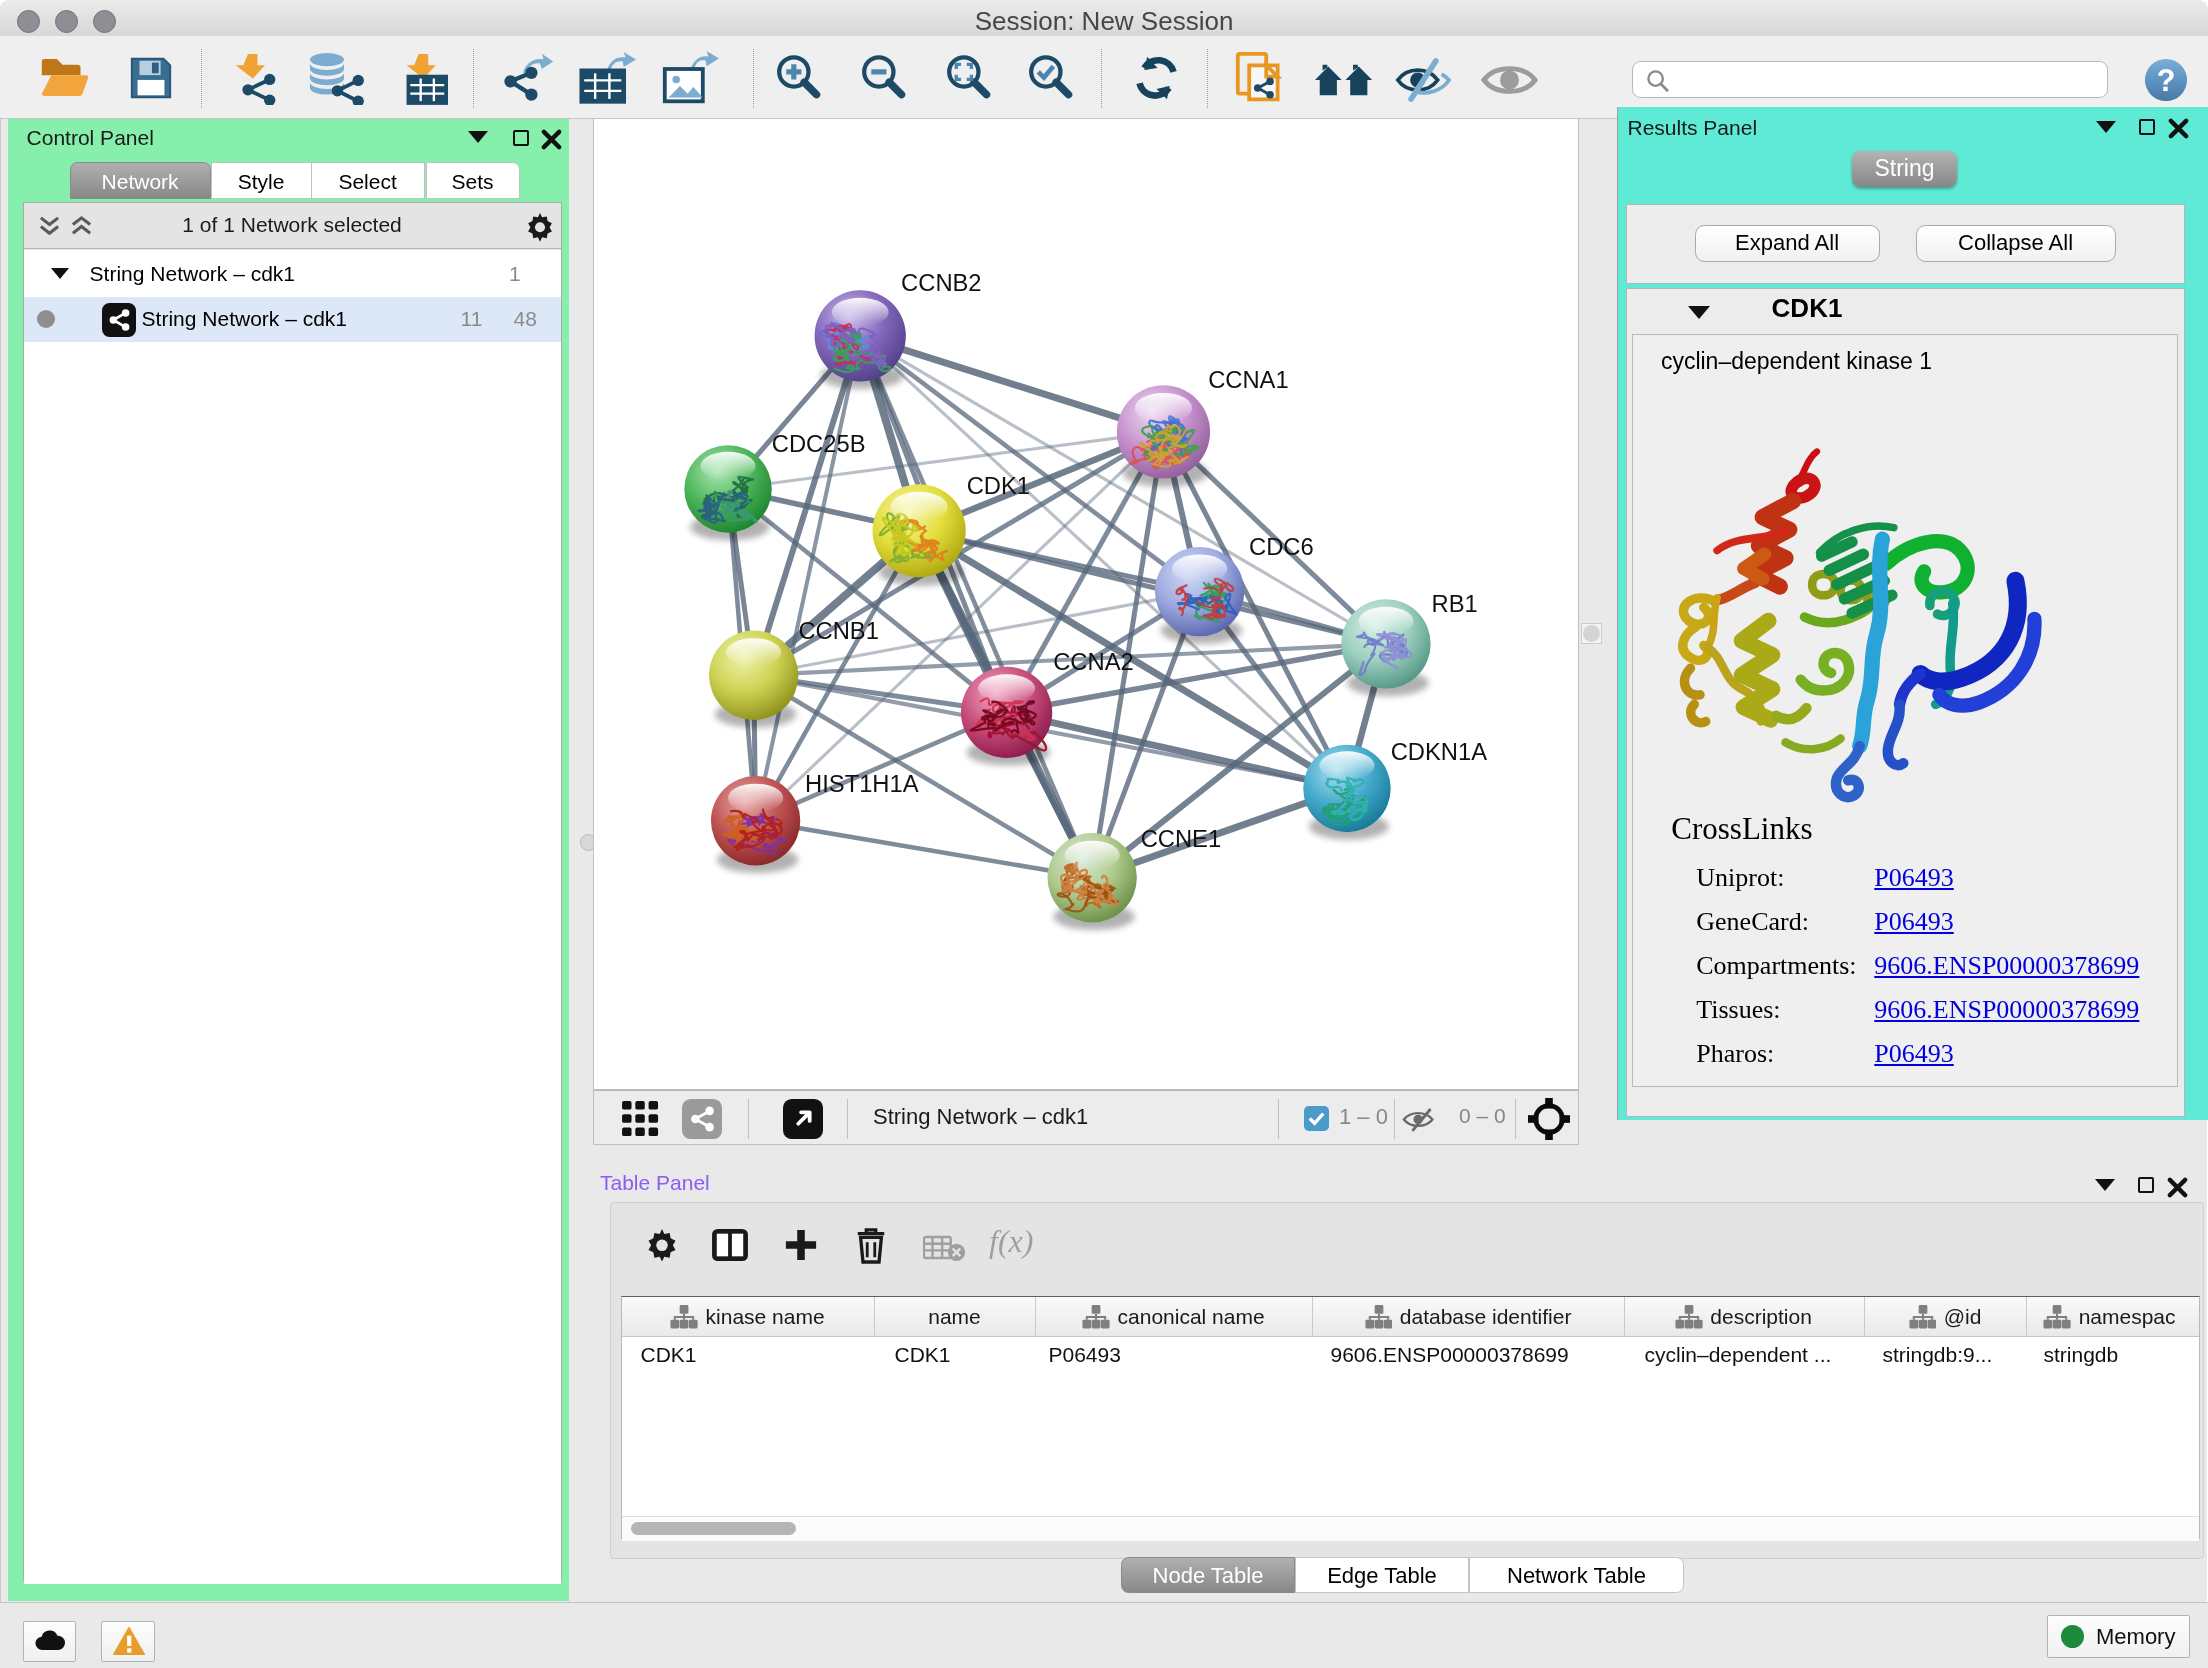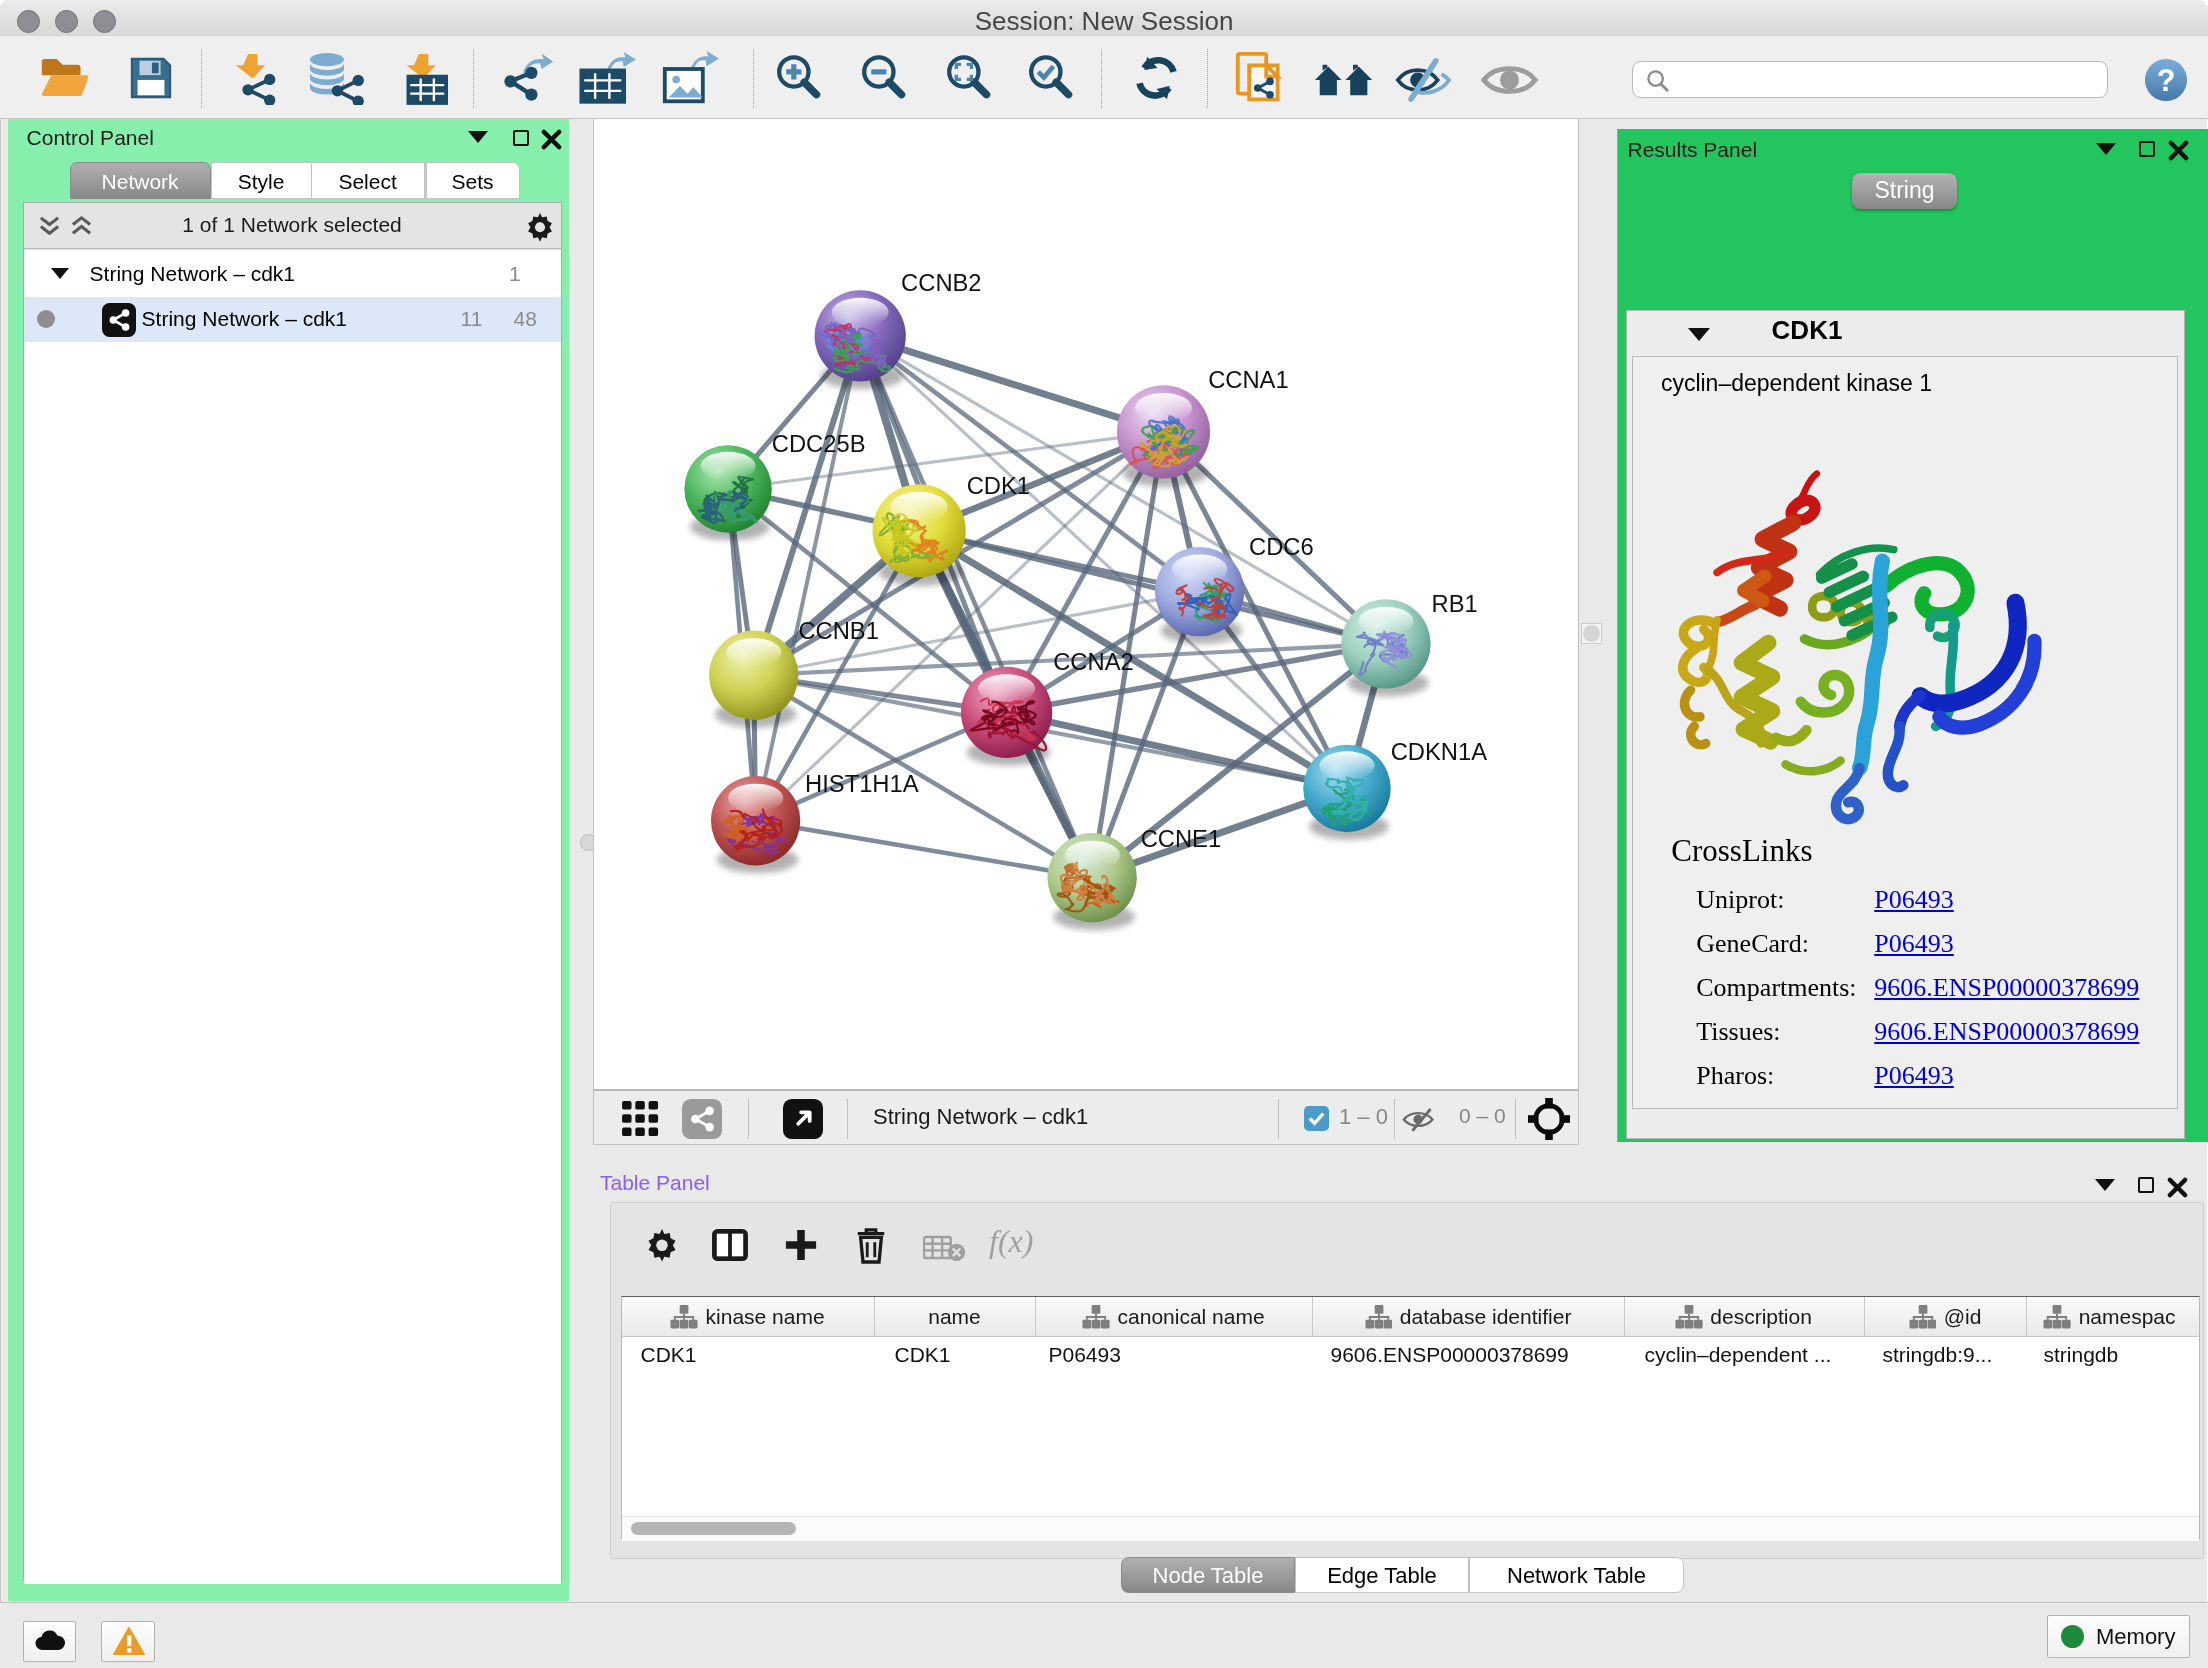--- a/index.html
+++ b/index.html
@@ -35,21 +35,21 @@
   .tab.sel { background:linear-gradient(#b0b0b0,#888888); color:#fff; border-color:#8a8a8a; }
 
   
   #cp { position:absolute; left:7.6px; top:119px; width:561px; height:1482px; background:#86efac; }
 
   
   #canvas { position:absolute; left:593px; top:119px; width:986px; height:971px; background:#ffffff; border:1px solid #c0c0c0; border-top:none; }
   #canvasbar { position:absolute; left:593px; top:1090px; width:986px; height:55px; background:#ececec; border:1px solid #c0c0c0; border-top:1px solid #b5b5b5; }
 
   
-  #rp { position:absolute; left:1617px; top:129px; width:592px; height:1013px; background:#22c55e; border-left:1.9px solid #a0a0a0; }
+  #rp { position:absolute; left:1617px; top:107px; width:592px; height:1013px; background:#5eead4; border-left:1.9px solid #a0a0a0; }
 
   
   #tp { position:absolute; left:593px; top:1145px; width:1615px; height:414px; }
 
   
   #statusbar { position:absolute; left:0; top:1602px; width:2208px; height:67px; background:#e9e9e9; border-top:1px solid #c2c2c2; }
   .sbtn { position:absolute; background:linear-gradient(#fdfdfd,#f0f0f0); border:1.9px solid #b2b2b2; border-radius:1.9px; }
   .thc { position:absolute; top:0; height:40px; display:flex; align-items:center; justify-content:center;
     gap:7.6px; font-size:21px; color:#1a1a1a; border-right:1px solid #c9c9c9; }
   .thi { width:27.6px; height:24px; }
@@ -624,20 +624,24 @@
   <div class="tri-down" style="position:absolute; left:478px; top:14.3px;"></div>
   <div class="float-btn" style="position:absolute; left:521px; top:12.4px;"></div>
   <svg style="position:absolute; left:550px; top:11.4px;" width="21" height="21" viewBox="0 0 22 22">
     <path d="M3 3 L19 19 M19 3 L3 19" stroke="#111" stroke-width="4.5" stroke-linecap="round"></path>
   </svg>
 
   <div style="position:absolute; left:234px; top:44px; width:105px; height:36px; border-radius:8.6px;
        background:linear-gradient(#b3b3b3,#878787); box-shadow:0 1.9px 2.9px rgba(0,0,0,0.3);
        color:#fff; font-size:23px; text-align:center; line-height:35px;">String</div>
 
+  <div style="position:absolute; left:7.6px; top:97px; width:559px; height:80px; border:1.9px solid #b5b5b5; background:#ececec;">
+    <div style="position:absolute; left:68px; top:20px; width:185px; height:37px; background:linear-gradient(#ffffff,#f1f1f1); border:1.9px solid #a8a8a8; border-radius:9.5px; text-align:center; line-height:34px; font-size:22px;">Expand All</div>
+    <div style="position:absolute; left:289px; top:20px; width:200px; height:37px; background:linear-gradient(#ffffff,#f1f1f1); border:1.9px solid #a8a8a8; border-radius:9.5px; text-align:center; line-height:34px; font-size:22px;">Collapse All</div>
+  </div>
 
   <div style="position:absolute; left:7.6px; top:181px; width:559px; height:829px; border:1.9px solid #b5b5b5; background:#ececec;">
 
     <div class="tri-down" style="position:absolute; left:61px; top:17px; border-left-width:11.4px; border-right-width:11.4px; border-top-width:13.3px;"></div>
     <div style="position:absolute; left:145px; top:3.8px; font-size:26px; font-weight:bold;">CDK1</div>
 
     <div style="position:absolute; left:5.7px; top:45px; width:546px; height:753px; border:1px solid #b9b9b9; background:#efefef;">
       <div style="position:absolute; left:27.6px; top:13.3px; font-size:23px;">cyclin–dependent kinase 1</div>
 
       <svg style="position:absolute; left:28.5px; top:105px;" width="380" height="371" viewBox="0 0 400 390" fill="none" stroke-linecap="round" stroke-linejoin="round" id="ribbon">

